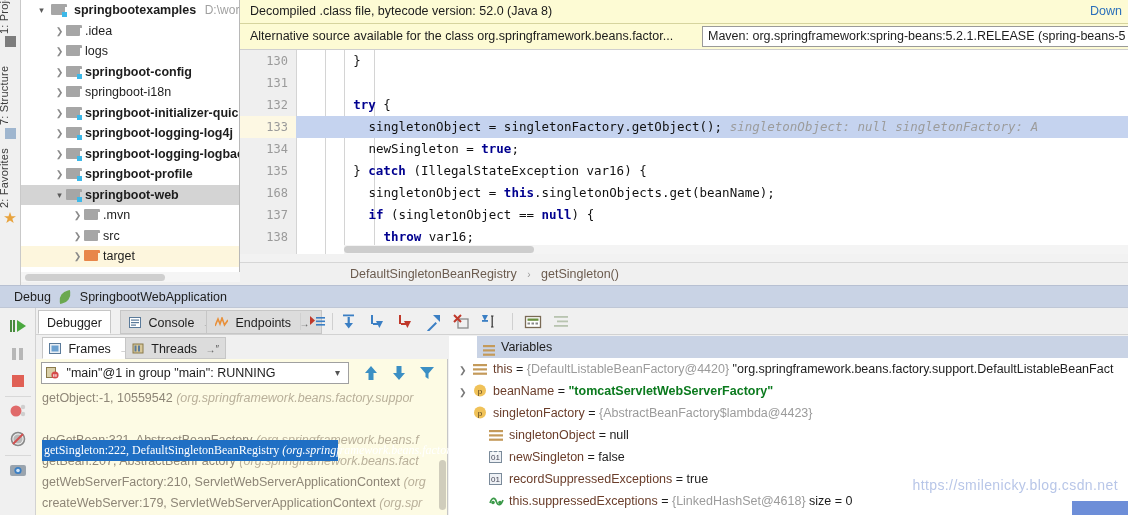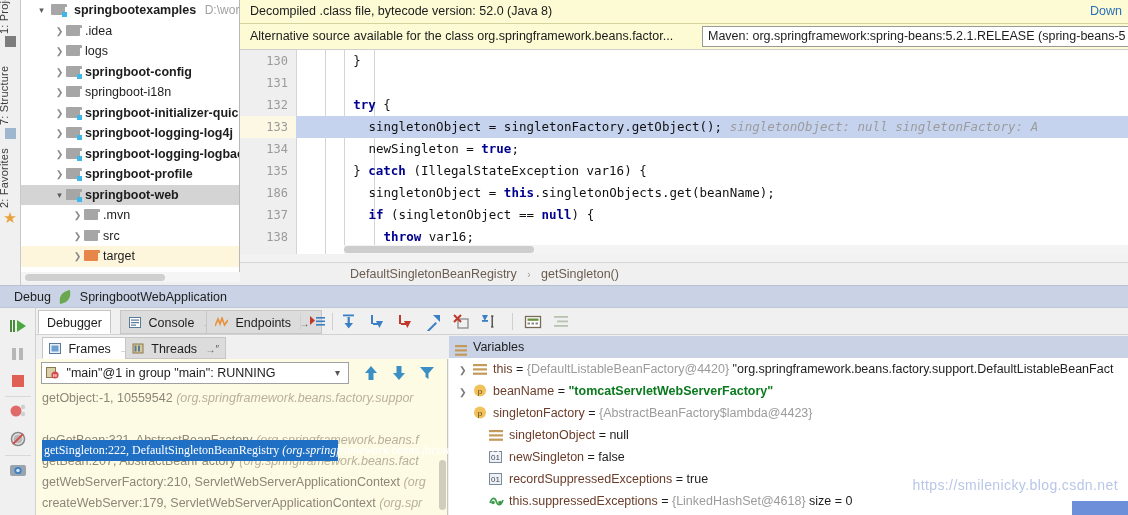--- a/index.html
+++ b/index.html
@@ -208,21 +208,21 @@
   .frame-row.sel-overlay .cnt { font-weight: bold; }
   .frames-vscroll {
     position: absolute; right: 0; top: 52px; width: 9px; height: 127px; background: #fdfbe4;
   }
   .frames-vscroll i { position: absolute; left:1px; top: 72px; width: 7px; height: 50px; background: #d0cdbc; border-radius: 4px; display:block;}
 
   
   .vars-panel { position: absolute; left: 449px; top: 51px; width: 679px; height: 179px; background: #ffffff; }
   .vars-head {
     position: relative; height: 22px; background: #c9d3e5; font-size: 12.5px; line-height: 22px;
-    padding-left: 24px; color: #1d1d1d;
+    padding-left: 24px; color: #1d1d1d; margin-left: 28px;
   }
   .vars-list { position: absolute; left: 0; top: 22px; width: 679px; height: 176px; overflow: hidden; }
   .var-row {
     position: relative; height: 22px; line-height: 22px; font-size: 12.5px;
     white-space: nowrap; padding-left: 10px;
   }
   .var-arrow { display: inline-block; width: 14px; color: #7a7a7a; font-size: 9px; }
   .vicon { display: inline-block; width: 16px; height: 13px; vertical-align: -2px; position: relative; margin-right: 4px; }
   .vname { color: #6a3d2a; }
   .veq { color: #1d1d1d; }
@@ -298,21 +298,21 @@
     <div class="code-area">
       <div class="gutter">
         <div class="gutter-hl" style="top:66px;"></div>
         <div id="gutter-nums">
             <div class="ln" style="top: 4px;">130</div>
             <div class="ln" style="top: 26px;">131</div>
             <div class="ln" style="top: 48px;">132</div>
             <div class="ln" style="top: 70px;">133</div>
             <div class="ln" style="top: 92px;">134</div>
             <div class="ln" style="top: 114px;">135</div>
-            <div class="ln" style="top: 136px;">186</div>
+            <div class="ln" style="top: 136px;">168</div>
             <div class="ln" style="top: 158px;">137</div>
             <div class="ln" style="top: 180px;">138</div>
           </div>
       </div>
       <div class="vline" style="left:56px;"></div>
       <div class="vline" style="left:85px;"></div>
       <div class="vline" style="left:104px;"></div>
       <div class="vline" style="left:134px;"></div>
       <div class="code-lines">
         <div id="code-rows">

